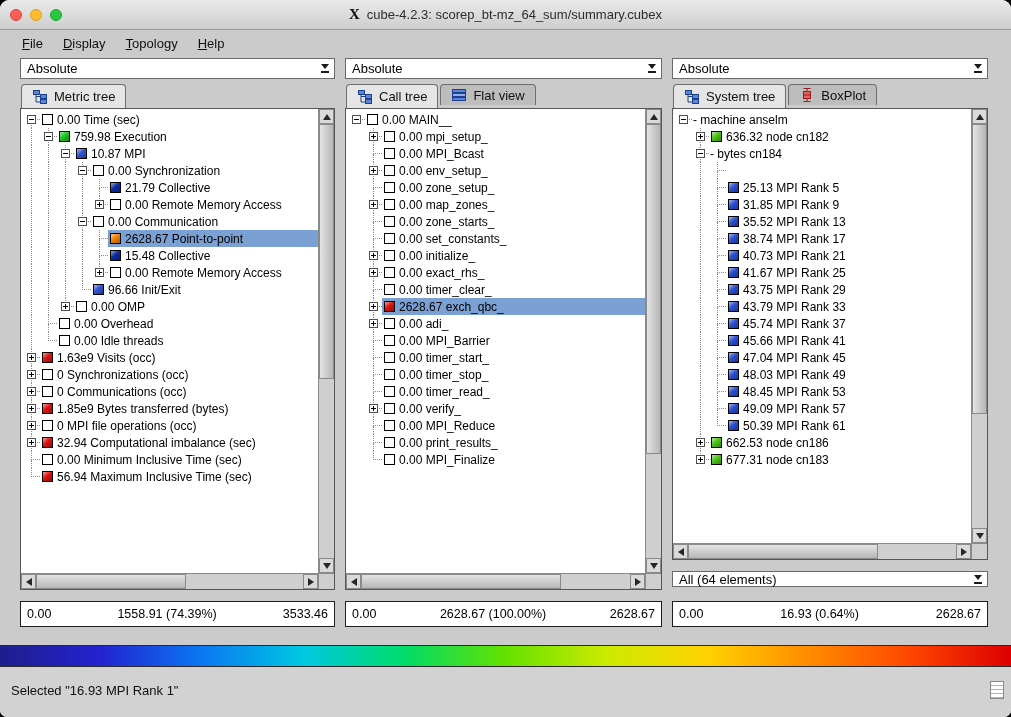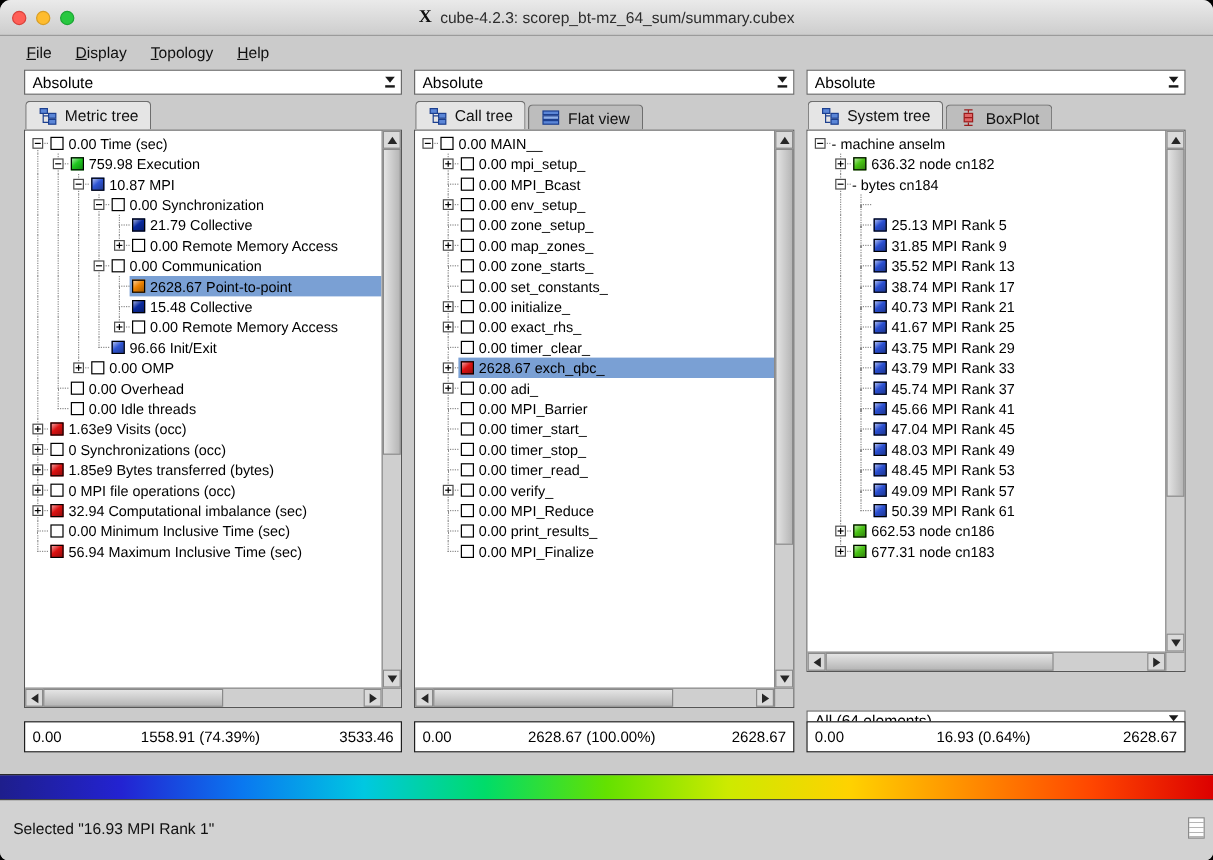--- a/index.html
+++ b/index.html
@@ -22,24 +22,24 @@
 
   
   .combo{position:absolute;top:58px;height:21px;background:#fff;border:1px solid #6a6a6a;display:flex;align-items:center;font-size:13px;padding-left:6px;color:#000}
   .combo .ctext{flex:1;white-space:nowrap;overflow:hidden}
   .carrow{width:18px;height:100%;display:flex;flex-direction:column;align-items:center;justify-content:center;gap:2px;flex:none}
   .carrow .tri{width:0;height:0;border-left:4px solid transparent;border-right:4px solid transparent;border-top:5px solid #1a1a1a}
   .carrow .bar{width:8px;height:2px;background:#1a1a1a}
   #metric-combo{left:20px;width:315px}
   #call-combo{left:345px;width:317px}
   #system-combo{left:672px;width:316px}
-  #system-filter{top:592px;left:672px;width:316px;height:16px}
+  #system-filter{top:571px;left:672px;width:316px;height:16px}
 
   
-  .tabbar{position:absolute;top:84px;height:24px;display:flex;align-items:flex-end;gap:2px}
+  .tabbar{position:absolute;top:84px;height:24px;display:flex;gap:2px}
   #metric-tabs{left:21px}#call-tabs{left:346px}#system-tabs{left:673px}
   .tab{display:flex;align-items:center;gap:6px;padding:0 10px;border:1px solid #6e6e6e;border-bottom:none;border-radius:4px 4px 0 0;font-size:13px;color:#111;height:21px;background:#bdbdbd}
   .tab.active{height:24px;background:#e5e5e5}
   .tab-icon{width:16px;height:16px;display:inline-block;flex:none}
   .tab-icon svg{display:block}
 
   
   .panel{position:absolute;top:108px;background:#fff;border:1px solid #565656}
   #metric-panel{left:20px;width:315px;height:482px}
   #call-panel{left:345px;width:317px;height:482px}
@@ -418,20 +418,32 @@
           </span>
         </div>
         <div class="trow">
           <span class="cell">
             <i class="vt"></i>
             <i class="vb"></i>
             <i class="hz"></i>
             <span class="expbox plus"></span>
           </span>
           <span class="seg">
+            <span class="sq empty"></span>
+            <span class="ttext">0 Communications (occ)</span>
+          </span>
+        </div>
+        <div class="trow">
+          <span class="cell">
+            <i class="vt"></i>
+            <i class="vb"></i>
+            <i class="hz"></i>
+            <span class="expbox plus"></span>
+          </span>
+          <span class="seg">
             <span class="sq colored" style="background-color: rgb(221, 17, 17);"></span>
             <span class="ttext">1.85e9 Bytes transferred (bytes)</span>
           </span>
         </div>
         <div class="trow">
           <span class="cell">
             <i class="vt"></i>
             <i class="vb"></i>
             <i class="hz"></i>
             <span class="expbox plus"></span>

